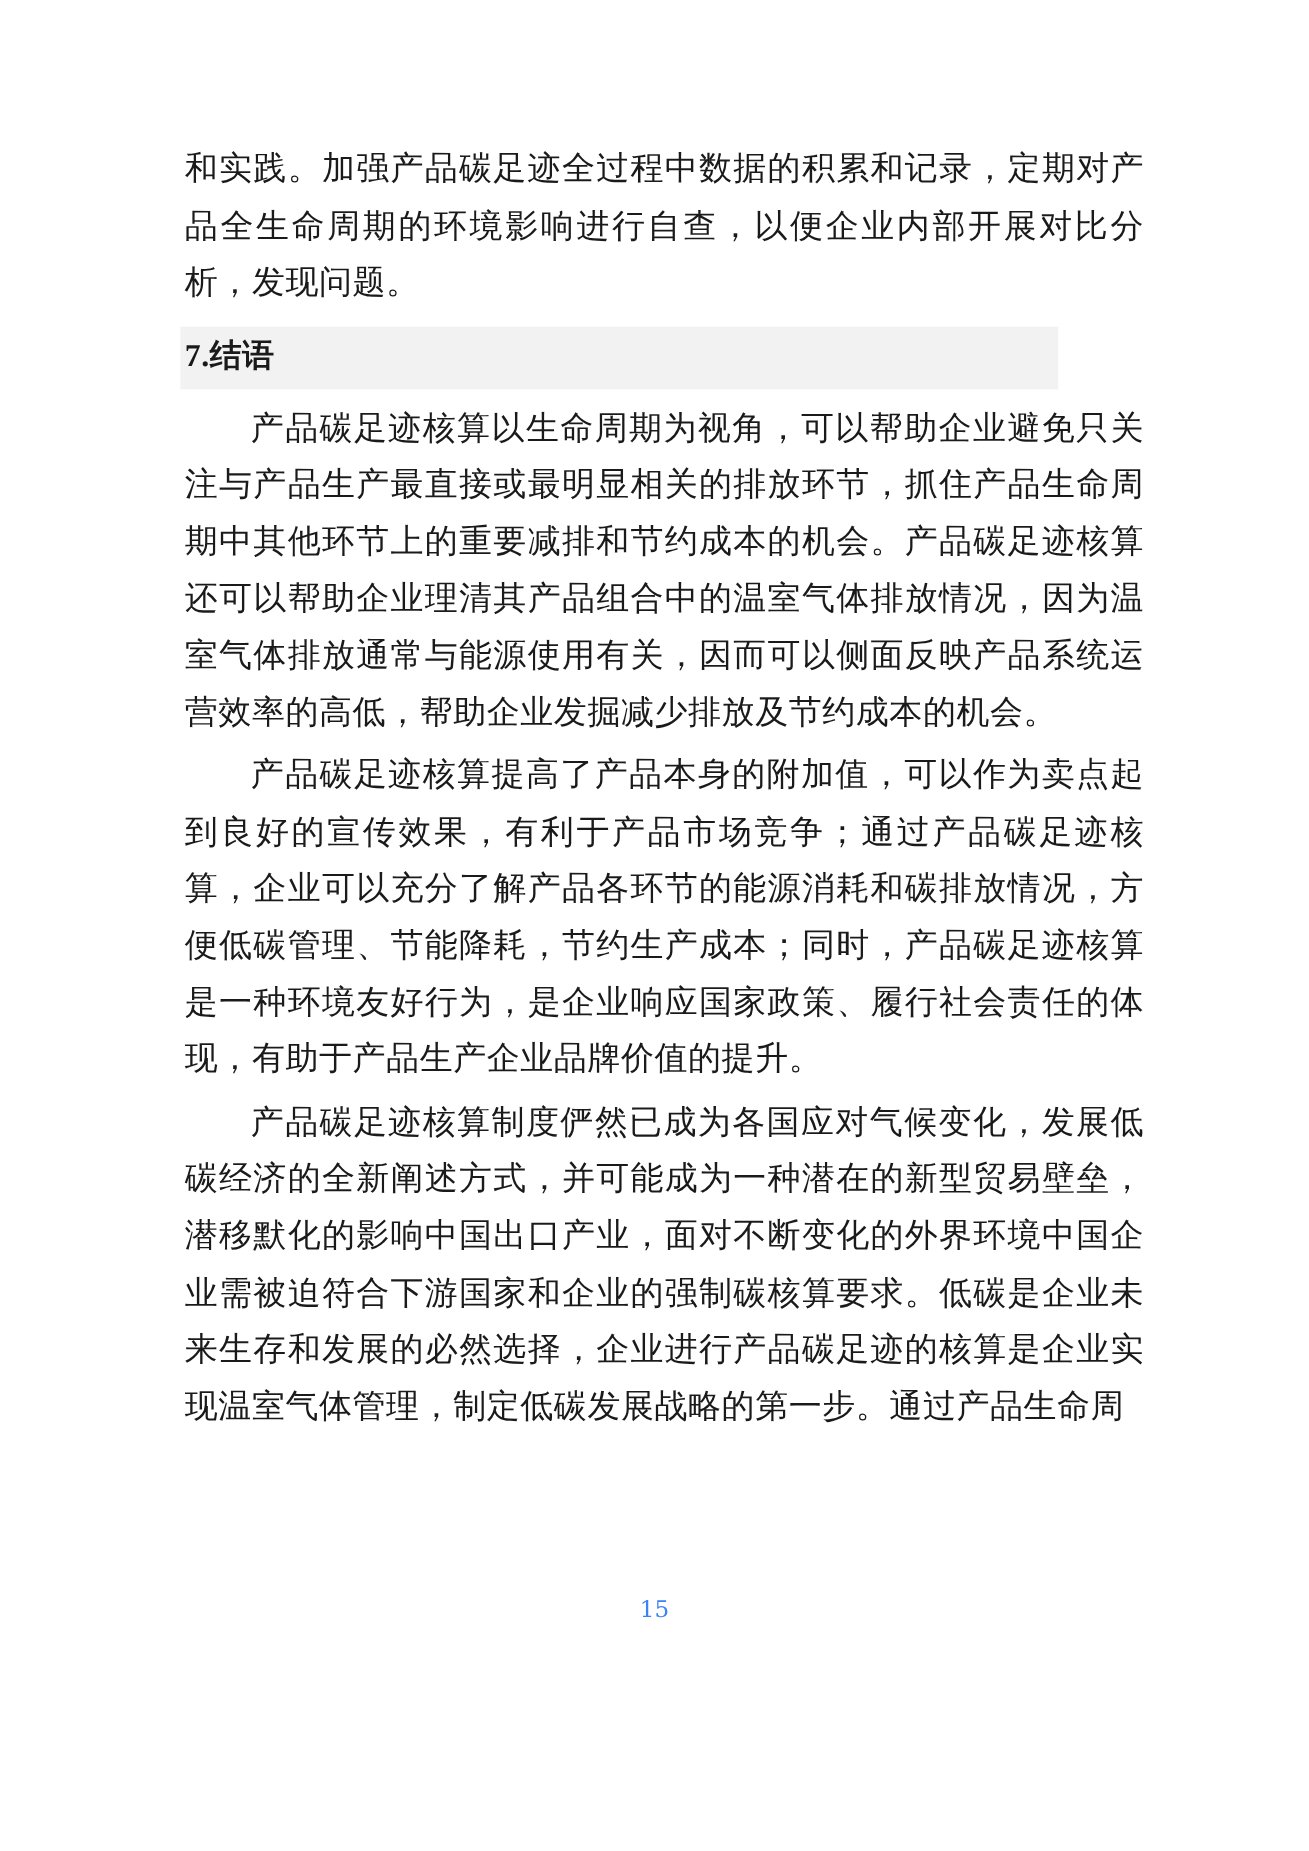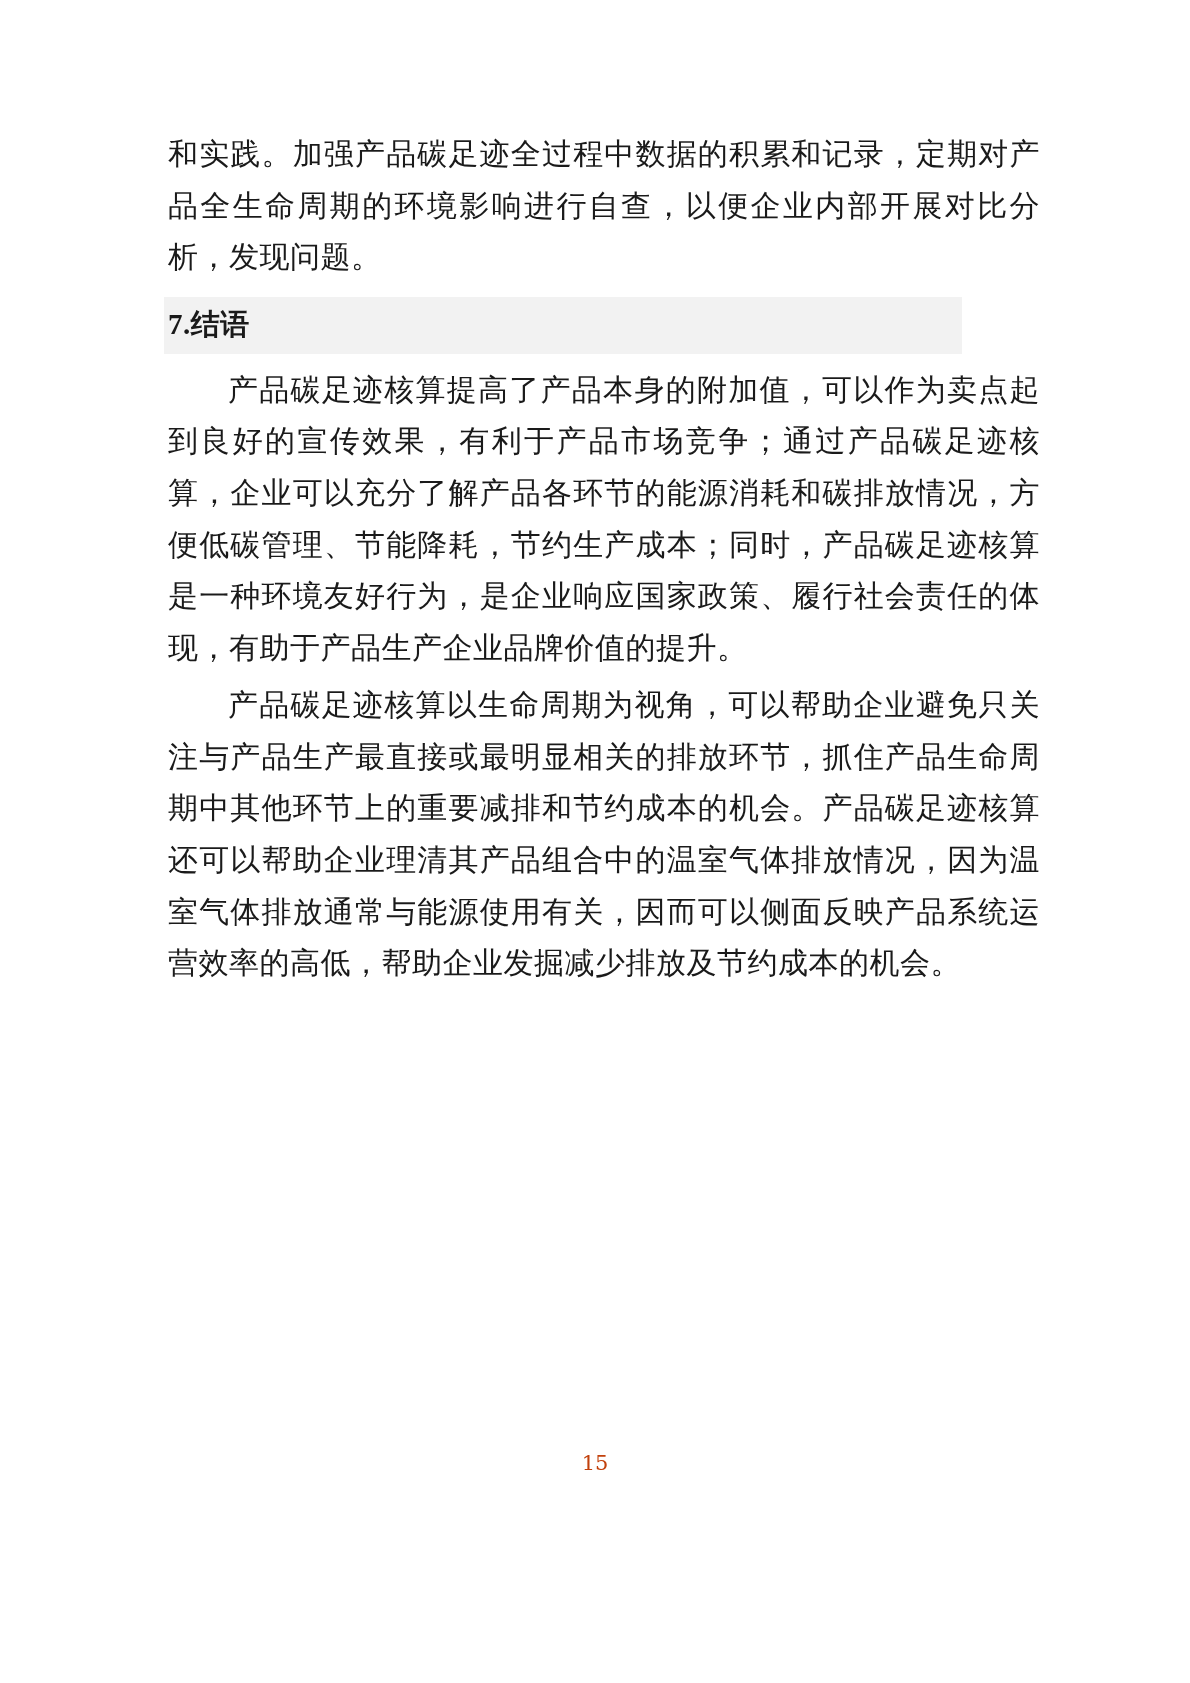--- a/index.html
+++ b/index.html
@@ -46,31 +46,32 @@
     letter-spacing: 0.5px;
   }
   .page-number {
     position: absolute;
     bottom: 208px;
     left: 0;
     width: 1190px;
     text-align: center;
     font-size: 21px;
     font-family: "DejaVu Serif", serif;
-    color: #c2410c;
+    color: #3b82f6;
   }
 </style>
 </head>
 <body>
 
 <div class="page">
 
   <p class="para">和实践。加强产品碳足迹全过程中数据的积累和记录，定期对产品全生命周期的环境影响进行自查，以便企业内部开展对比分析，发现问题。</p>
 
   <h2 class="section-heading">7.结语</h2>
 
+  <p class="para indent">产品碳足迹核算以生命周期为视角，可以帮助企业避免只关注与产品生产最直接或最明显相关的排放环节，抓住产品生命周期中其他环节上的重要减排和节约成本的机会。产品碳足迹核算还可以帮助企业理清其产品组合中的温室气体排放情况，因为温室气体排放通常与能源使用有关，因而可以侧面反映产品系统运营效率的高低，帮助企业发掘减少排放及节约成本的机会。</p>
+
   <p class="para indent">产品碳足迹核算提高了产品本身的附加值，可以作为卖点起到良好的宣传效果，有利于产品市场竞争；通过产品碳足迹核算，企业可以充分了解产品各环节的能源消耗和碳排放情况，方便低碳管理、节能降耗，节约生产成本；同时，产品碳足迹核算是一种环境友好行为，是企业响应国家政策、履行社会责任的体现，有助于产品生产企业品牌价值的提升。</p>
 
-  <p class="para indent">产品碳足迹核算以生命周期为视角，可以帮助企业避免只关注与产品生产最直接或最明显相关的排放环节，抓住产品生命周期中其他环节上的重要减排和节约成本的机会。产品碳足迹核算还可以帮助企业理清其产品组合中的温室气体排放情况，因为温室气体排放通常与能源使用有关，因而可以侧面反映产品系统运营效率的高低，帮助企业发掘减少排放及节约成本的机会。</p>
-
+  <p class="para indent">产品碳足迹核算制度俨然已成为各国应对气候变化，发展低碳经济的全新阐述方式，并可能成为一种潜在的新型贸易壁垒，潜移默化的影响中国出口产业，面对不断变化的外界环境中国企业需被迫符合下游国家和企业的强制碳核算要求。低碳是企业未来生存和发展的必然选择，企业进行产品碳足迹的核算是企业实现温室气体管理，制定低碳发展战略的第一步。通过产品生命周</p>
 
   <div class="page-number">15</div>
 </div>
 
 </body></html>

